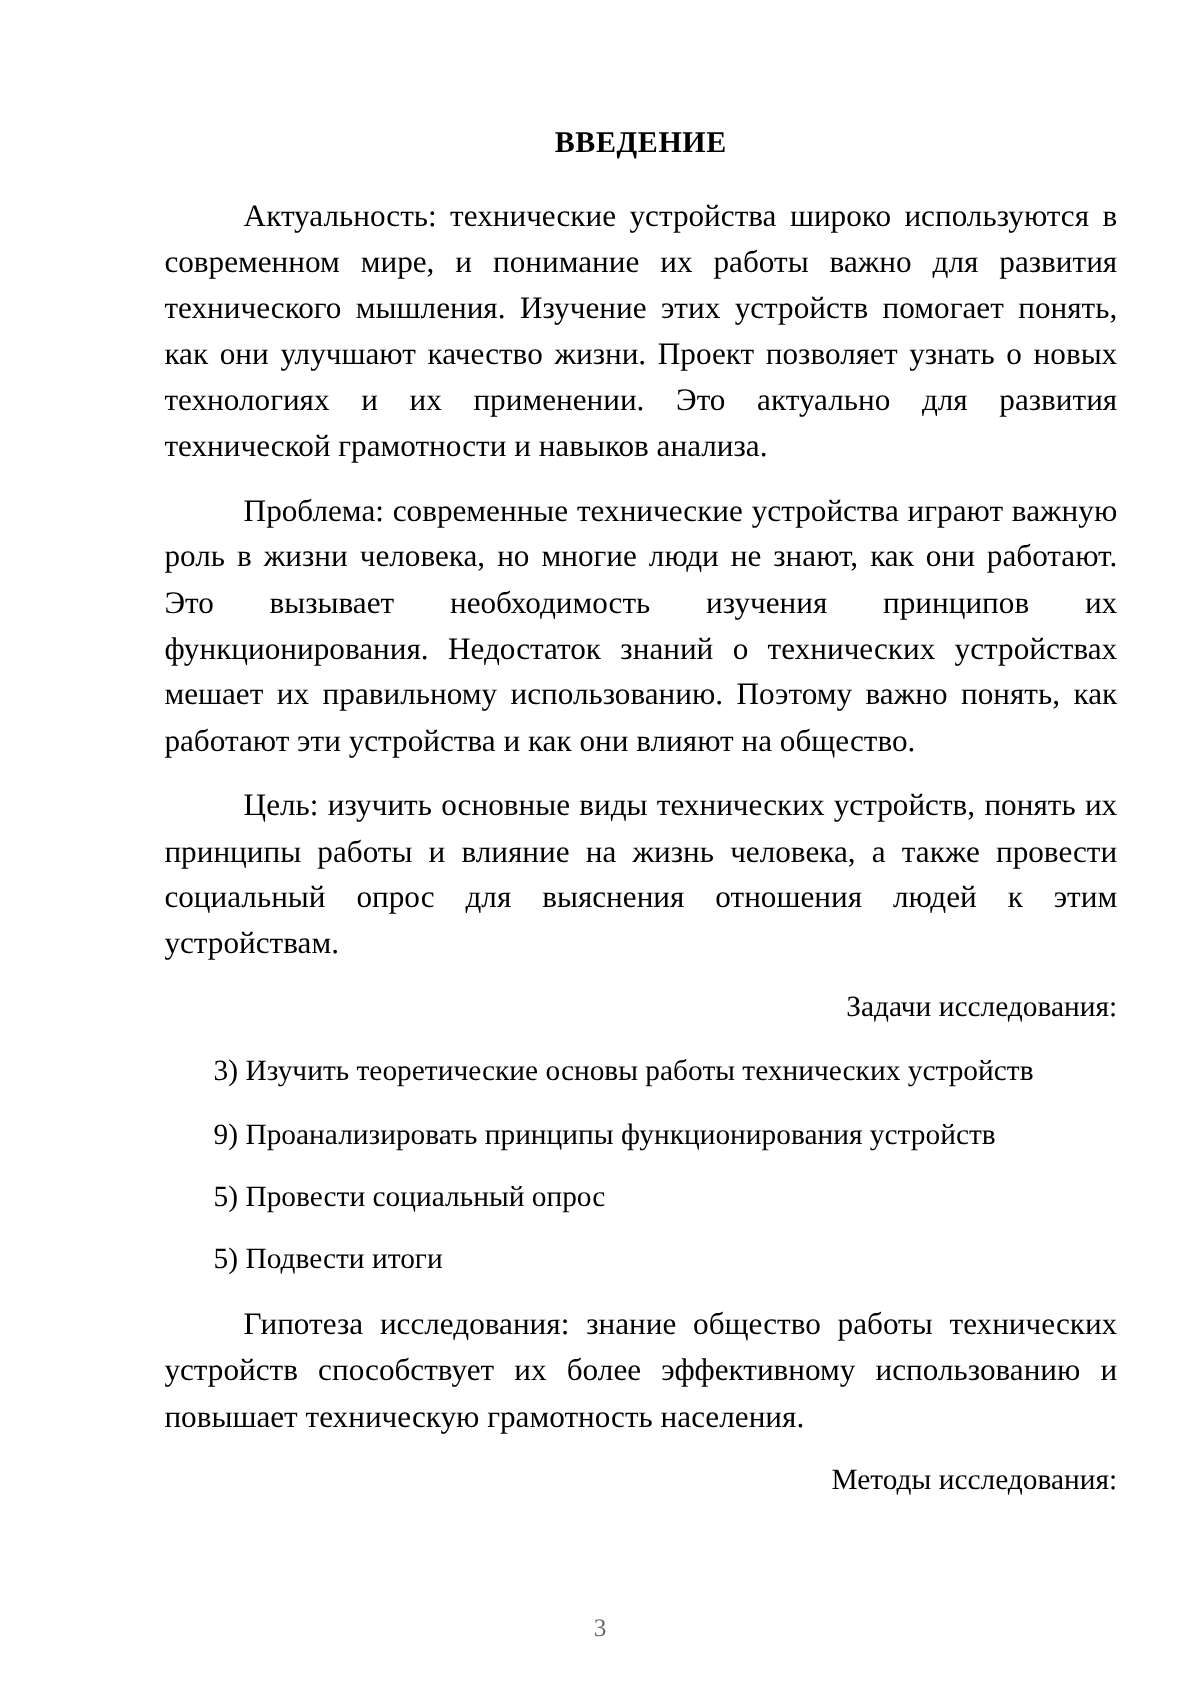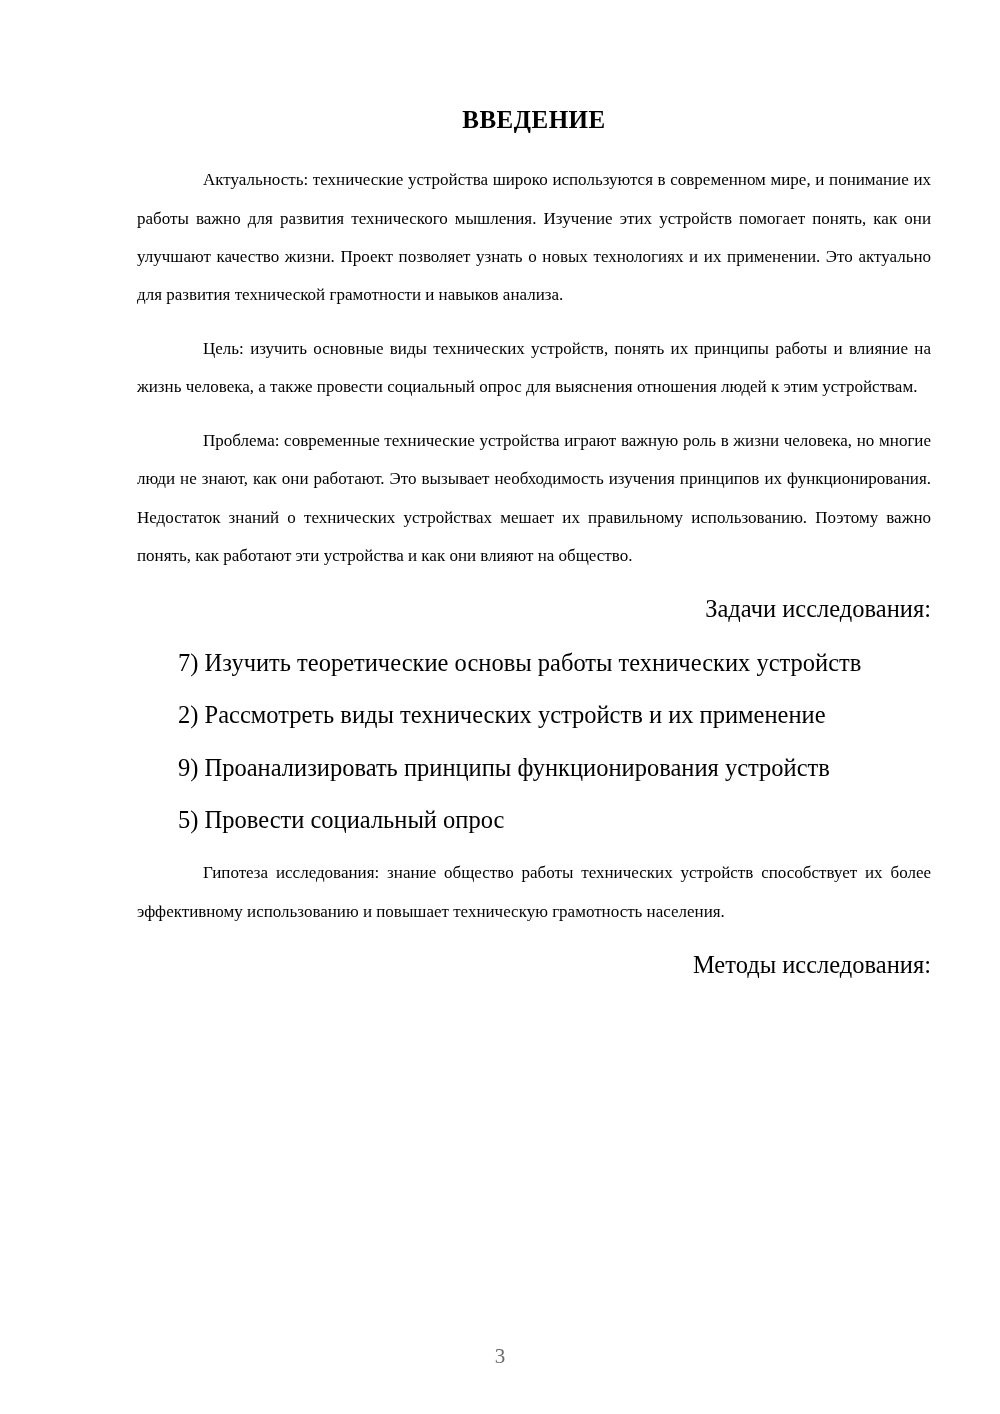--- a/index.html
+++ b/index.html
@@ -29,21 +29,21 @@
   }
   .doc-title {
     font-size: 25px;
     font-weight: bold;
     text-align: center;
     letter-spacing: 0.5px;
     margin: 0 0 26px 0;
     line-height: 1.25;
   }
   .para {
-    font-size: 17px;
+    font-size: 26px;
     line-height: 38.4px;
     text-align: justify;
     text-justify: inter-word;
     text-indent: 66px;
     margin: 0 0 15px 0;
     hyphens: none;
   }
   .para-plain {
     font-size: 24.5px;
     line-height: 38.4px;
@@ -78,31 +78,31 @@
 <body>
 
 <div class="page">
 
   <div class="content">
 
     <h1 class="doc-title">ВВЕДЕНИЕ</h1>
 
     <p class="para">Актуальность: технические устройства широко используются в современном мире, и понимание их работы важно для развития технического мышления. Изучение этих устройств помогает понять, как они улучшают качество жизни. Проект позволяет узнать о новых технологиях и их применении. Это актуально для развития технической грамотности и навыков анализа.</p>
 
+    <p class="para">Проблема: современные технические устройства играют важную роль в жизни человека, но многие люди не знают, как они работают. Это вызывает необходимость изучения принципов их функционирования. Недостаток знаний о технических устройствах мешает их правильному использованию. Поэтому важно понять, как работают эти устройства и как они влияют на общество.</p>
+
     <p class="para">Цель: изучить основные виды технических устройств, понять их принципы работы и влияние на жизнь человека, а также провести социальный опрос для выяснения отношения людей к этим устройствам.</p>
-
-    <p class="para">Проблема: современные технические устройства играют важную роль в жизни человека, но многие люди не знают, как они работают. Это вызывает необходимость изучения принципов их функционирования. Недостаток знаний о технических устройствах мешает их правильному использованию. Поэтому важно понять, как работают эти устройства и как они влияют на общество.</p>
 
     <p class="para-plain">Задачи исследования:</p>
 
     <ul class="task-list">
-      <li>7) Изучить теоретические основы работы технических устройств</li>
-      <li>2) Рассмотреть виды технических устройств и их применение</li>
+      <li>3) Изучить теоретические основы работы технических устройств</li>
       <li>9) Проанализировать принципы функционирования устройств</li>
       <li>5) Провести социальный опрос</li>
+      <li>5) Подвести итоги</li>
     </ul>
 
 
 
     <p class="para">Гипотеза исследования: знание общество работы технических устройств способствует их более эффективному использованию и повышает техническую грамотность населения.</p>
 
     <p class="para-plain">Методы исследования:</p>
 
   </div>
 

